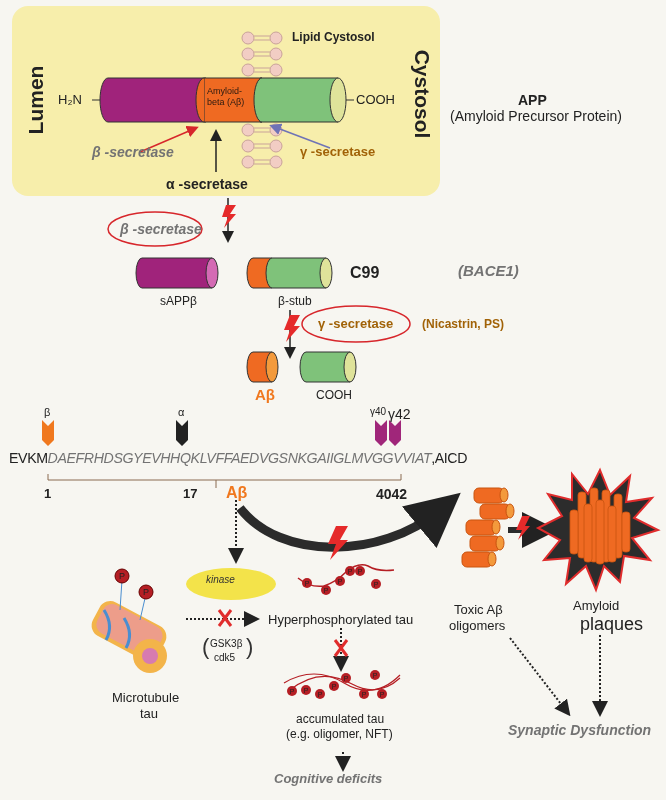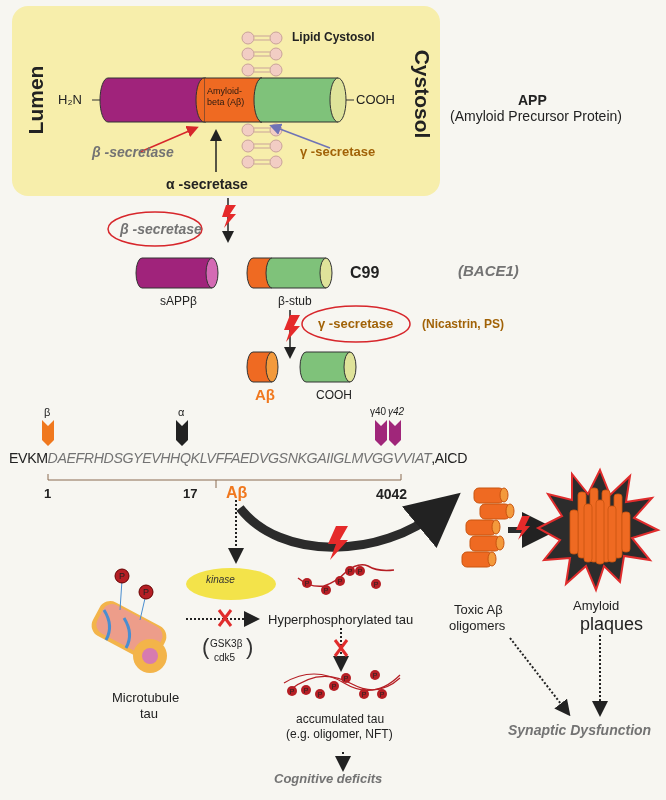--- a/index.html
+++ b/index.html
@@ -237,21 +237,21 @@
 <div class="t" style="left:262px;top:294px;font-size:12px;padding-left:16px;">β-stub</div>
 <div class="t bold" style="left:350px;top:264px;font-size:16px;">C99</div>
 <div class="t bold blue" style="left:318px;top:316px;font-size:13px;">γ -secretase</div>
 <div class="t bold blue" style="left:422px;top:317px;font-size:12px;">(Nicastrin, PS)</div>
 <div class="t bold orange" style="left:255px;top:386px;font-size:15px;">Aβ</div>
 <div class="t" style="left:316px;top:388px;font-size:12px;">COOH</div>
 
 <div class="t" style="left:44px;top:406px;font-size:11px;">β</div>
 <div class="t" style="left:178px;top:406px;font-size:11px;">α</div>
 <div class="t" style="left:370px;top:406px;font-size:10px;">γ40</div>
-<div class="t" style="left:388px;top:406px;font-size:10px;font-style:italic;">γ42</div>
+<div class="t" style="left:388px;top:406px;font-size:14px;">γ42</div>
 
 <div class="t" style="left:9px;top:450px;font-size:14.2px;letter-spacing:-0.4px;">
   <span>EVKM</span><span class="red">DAEFRHDSGYEVHHQKLVFFAEDVGSNKGAIIGLMVGGVVIAT</span><span>,AICD</span>
 </div>
 <div class="t bold" style="left:44px;top:486px;font-size:13px;">1</div>
 <div class="t bold" style="left:183px;top:486px;font-size:13px;">17</div>
 <div class="t bold" style="left:376px;top:486px;font-size:14px;">4042</div>
 <div class="t bold orange" style="left:226px;top:484px;font-size:16px;">Aβ</div>
 
 <div class="t" style="left:206px;top:574px;font-size:10px;font-style:italic;color:#333;">kinase</div>

